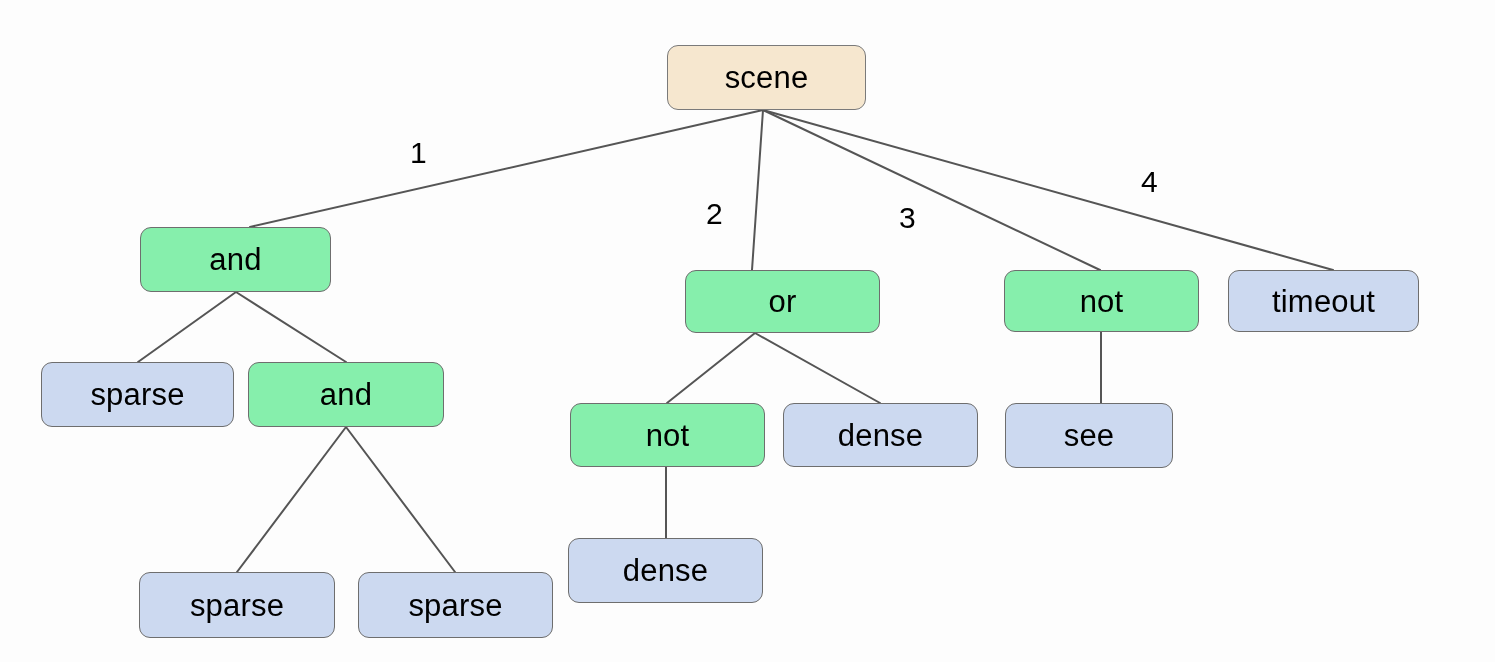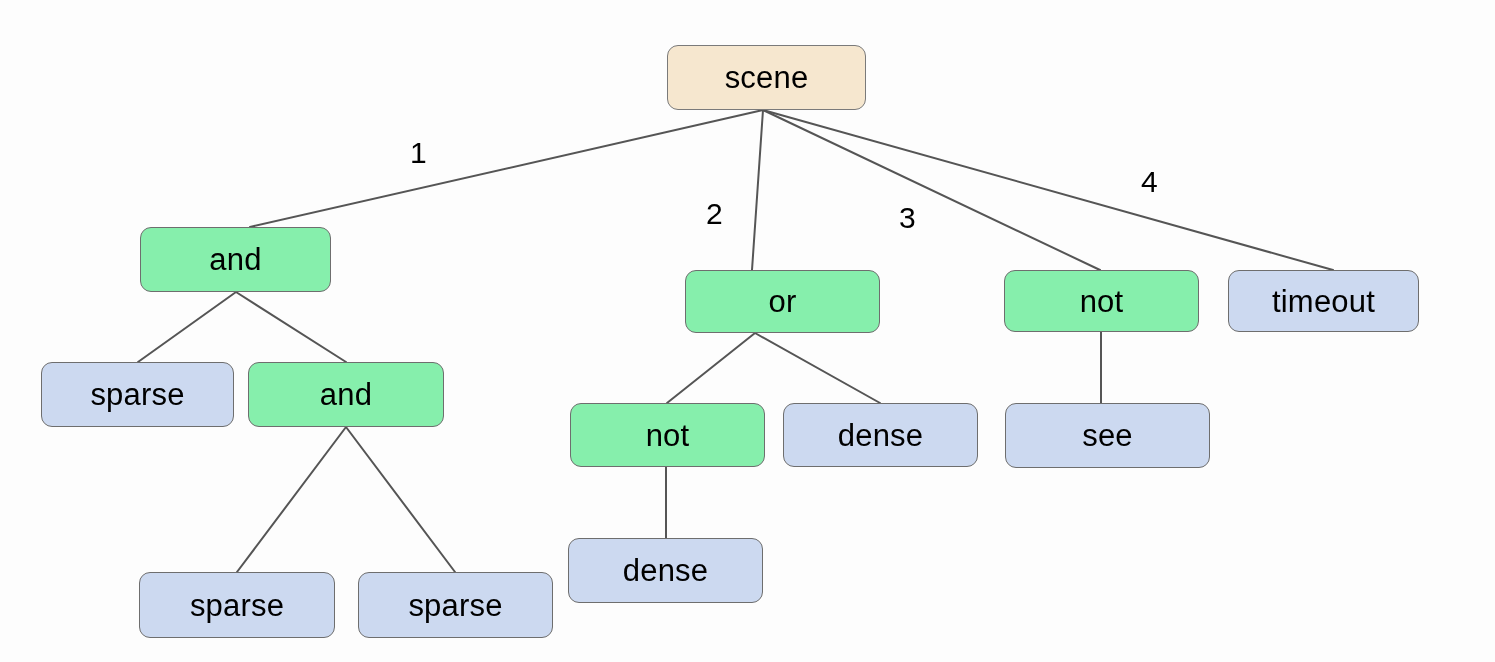--- a/index.html
+++ b/index.html
@@ -83,21 +83,21 @@
   <div id="node-layer">
       <div class="node node-root" style="left: 667px; top: 45px; width: 199px; height: 65px;">scene</div>
       <div class="node node-op" style="left: 140px; top: 227px; width: 191px; height: 65px;">and</div>
       <div class="node node-op" style="left: 658px; top: 270px; width: 195px; height: 63px; margin-left: 27px;">or</div>
       <div class="node node-op" style="left: 1004px; top: 270px; width: 195px; height: 62px;">not</div>
       <div class="node node-leaf" style="left: 1228px; top: 270px; width: 191px; height: 62px;">timeout</div>
       <div class="node node-leaf" style="left: 41px; top: 362px; width: 193px; height: 65px;">sparse</div>
       <div class="node node-op" style="left: 248px; top: 362px; width: 196px; height: 65px;">and</div>
       <div class="node node-op" style="left: 570px; top: 403px; width: 195px; height: 64px;">not</div>
       <div class="node node-leaf" style="left: 783px; top: 403px; width: 195px; height: 64px;">dense</div>
-      <div class="node node-leaf" style="left: 1005px; top: 403px; width: 205px; height: 65px;">see</div>
+      <div class="node node-leaf" style="left: 1005px; top: 403px; width: 168px; height: 65px;">see</div>
       <div class="node node-leaf" style="left: 568px; top: 538px; width: 195px; height: 65px;">dense</div>
       <div class="node node-leaf" style="left: 139px; top: 572px; width: 196px; height: 66px;">sparse</div>
       <div class="node node-leaf" style="left: 358px; top: 572px; width: 195px; height: 66px;">sparse</div>
     </div>
   <div id="label-layer">
       <div class="edge-label" style="left: 410px; top: 138px;">1</div>
       <div class="edge-label" style="left: 706px; top: 199px;">2</div>
       <div class="edge-label" style="left: 899px; top: 203px;">3</div>
       <div class="edge-label" style="left: 1141px; top: 167px;">4</div>
     </div>

